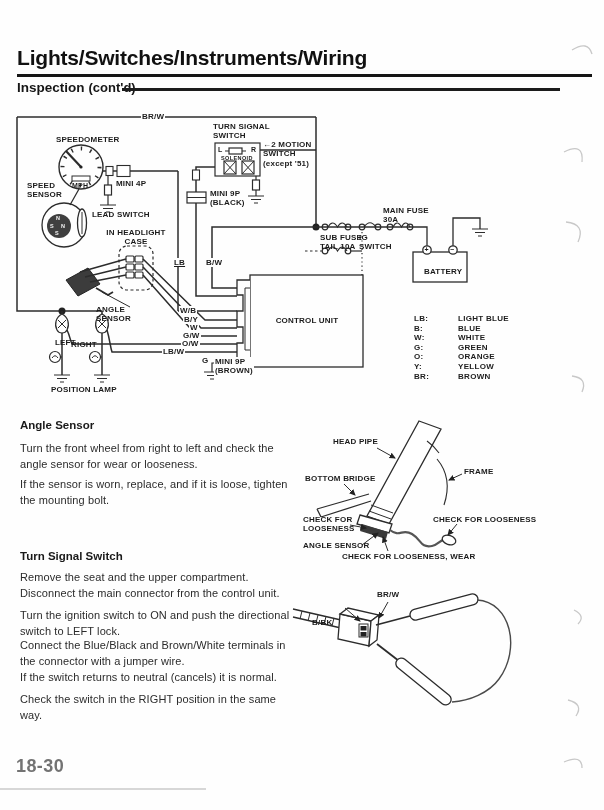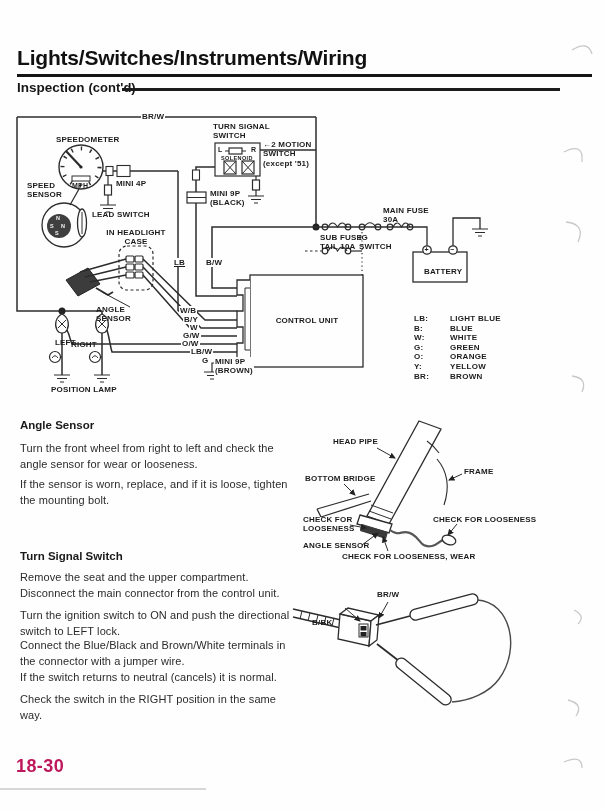--- a/index.html
+++ b/index.html
@@ -13,24 +13,24 @@
   .rule2{position:absolute;left:122px;top:88px;width:438px;height:2.5px;background:#1c1c1c;}
   .dl{position:absolute;font-size:8px;font-weight:bold;line-height:1.18;letter-spacing:.2px;
       white-space:pre-line;color:#1b1b1b;}
   .dl.bg{background:#fefefe;padding:0 1px;}
   .dl.tiny{font-size:5.5px;letter-spacing:.4px;}
   .dl.sm{font-size:7px;}
   .dl.ctr{text-align:center;}
   .pole{position:absolute;font-size:5.5px;font-weight:bold;color:#f4f4f4;line-height:1;}
   .sec-h{position:absolute;font-size:11.5px;font-weight:bold;color:#1a1a1a;}
   .body-p{position:absolute;font-size:11px;line-height:15.5px;letter-spacing:.1px;color:#2b2b2b;width:278px;}
-  .pagenum{position:absolute;left:16px;top:756px;font-size:18px;font-weight:bold;letter-spacing:.4px;color:#be185d;}
+  .pagenum{position:absolute;left:16px;top:756px;font-size:18px;font-weight:bold;letter-spacing:.4px;color:#737373;}
   .legend{position:absolute;left:414px;top:314px;}
   .legend .row{display:flex;font-size:8px;font-weight:bold;line-height:9.6px;letter-spacing:.3px;}
-  .legend .k{width:36px;}
+  .legend .k{width:44px;}
 </style>
 </head>
 <body>
 
 <div class="page">
 
   <svg width="604" height="810" viewBox="0 0 604 810">
     <defs>
       <marker id="ah" markerWidth="7" markerHeight="7" refX="5.5" refY="3" orient="auto">
         <path d="M0,0 L6.5,3 L0,6 Z" fill="#222"></path>
@@ -305,21 +305,21 @@
 SENSOR</div>
 
   <div class="dl bg" style="left:173px;top:258px;text-decoration:underline;">LB</div>
   <div class="dl bg" style="left:205px;top:258px;">B/W</div>
 
   <div class="dl bg" style="left:179px;top:306px;">W/B</div>
   <div class="dl bg" style="left:183px;top:315px;">B/Y</div>
   <div class="dl bg" style="left:189px;top:323px;">W</div>
   <div class="dl bg" style="left:182px;top:331px;">G/W</div>
   <div class="dl bg" style="left:181px;top:339px;">O/W</div>
-  <div class="dl bg" style="left:190px;top:347px;">LB/W</div>
+  <div class="dl bg" style="left:162px;top:347px;">LB/W</div>
 
   <div class="dl" style="left:202px;top:356px;">G</div>
   <div class="dl bg" style="left:214px;top:357px;">MINI 9P
 (BROWN)</div>
   <div class="dl ctr" style="left:258px;top:316px;width:98px;">CONTROL UNIT</div>
 
   <div class="dl" style="left:35px;top:338px;margin-left:20px;">LEFT</div>
   <div class="dl" style="left:71px;top:340px;">RIGHT</div>
   <div class="dl" style="left:51px;top:385px;">POSITION LAMP</div>
 

